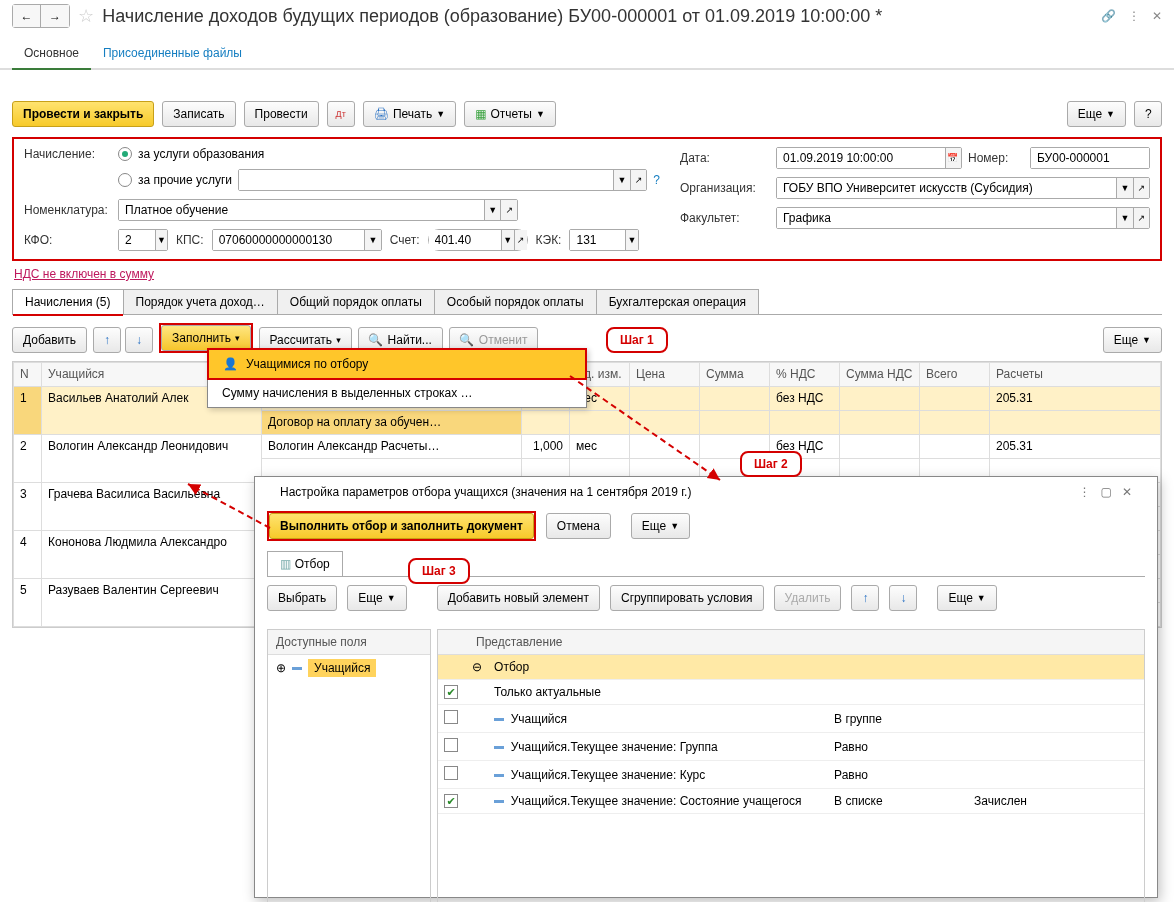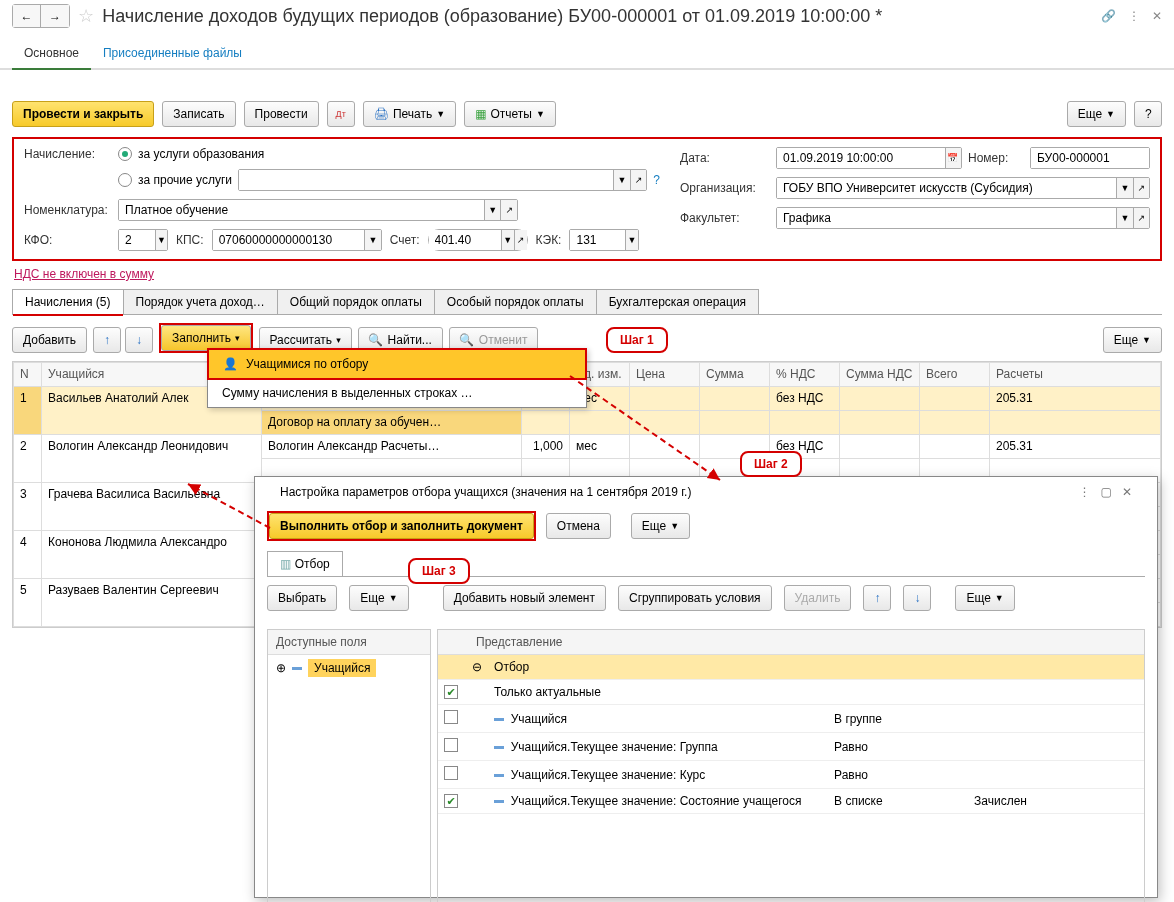--- a/index.html
+++ b/index.html
@@ -450,21 +450,21 @@
     <button class="btn">Отмена</button>
     <div class="spacer"></div>
     <button class="btn">
         <span>Еще</span>
         <span class="caret">▼</span>
       </button>
   </div>
   <div class="dlg-tabs">
     <div class="tab"><span style="color:#7aa;">▥</span> <span>Отбор</span></div>
   </div>
-  <div class="dlg-toolbar" style="padding-top:8px;gap:12px;">
+  <div class="dlg-toolbar" style="padding-top:8px;">
     <button class="btn">Выбрать</button>
     <button class="btn">
         <span>Еще</span>
         <span class="caret">▼</span>
       </button>
     <div style="width:10px;"></div>
     <button class="btn">Добавить новый элемент</button>
     <button class="btn">Сгруппировать условия</button>
     <button class="btn" style="color:#aaa;">Удалить</button>
     <button class="btn btn-small">

